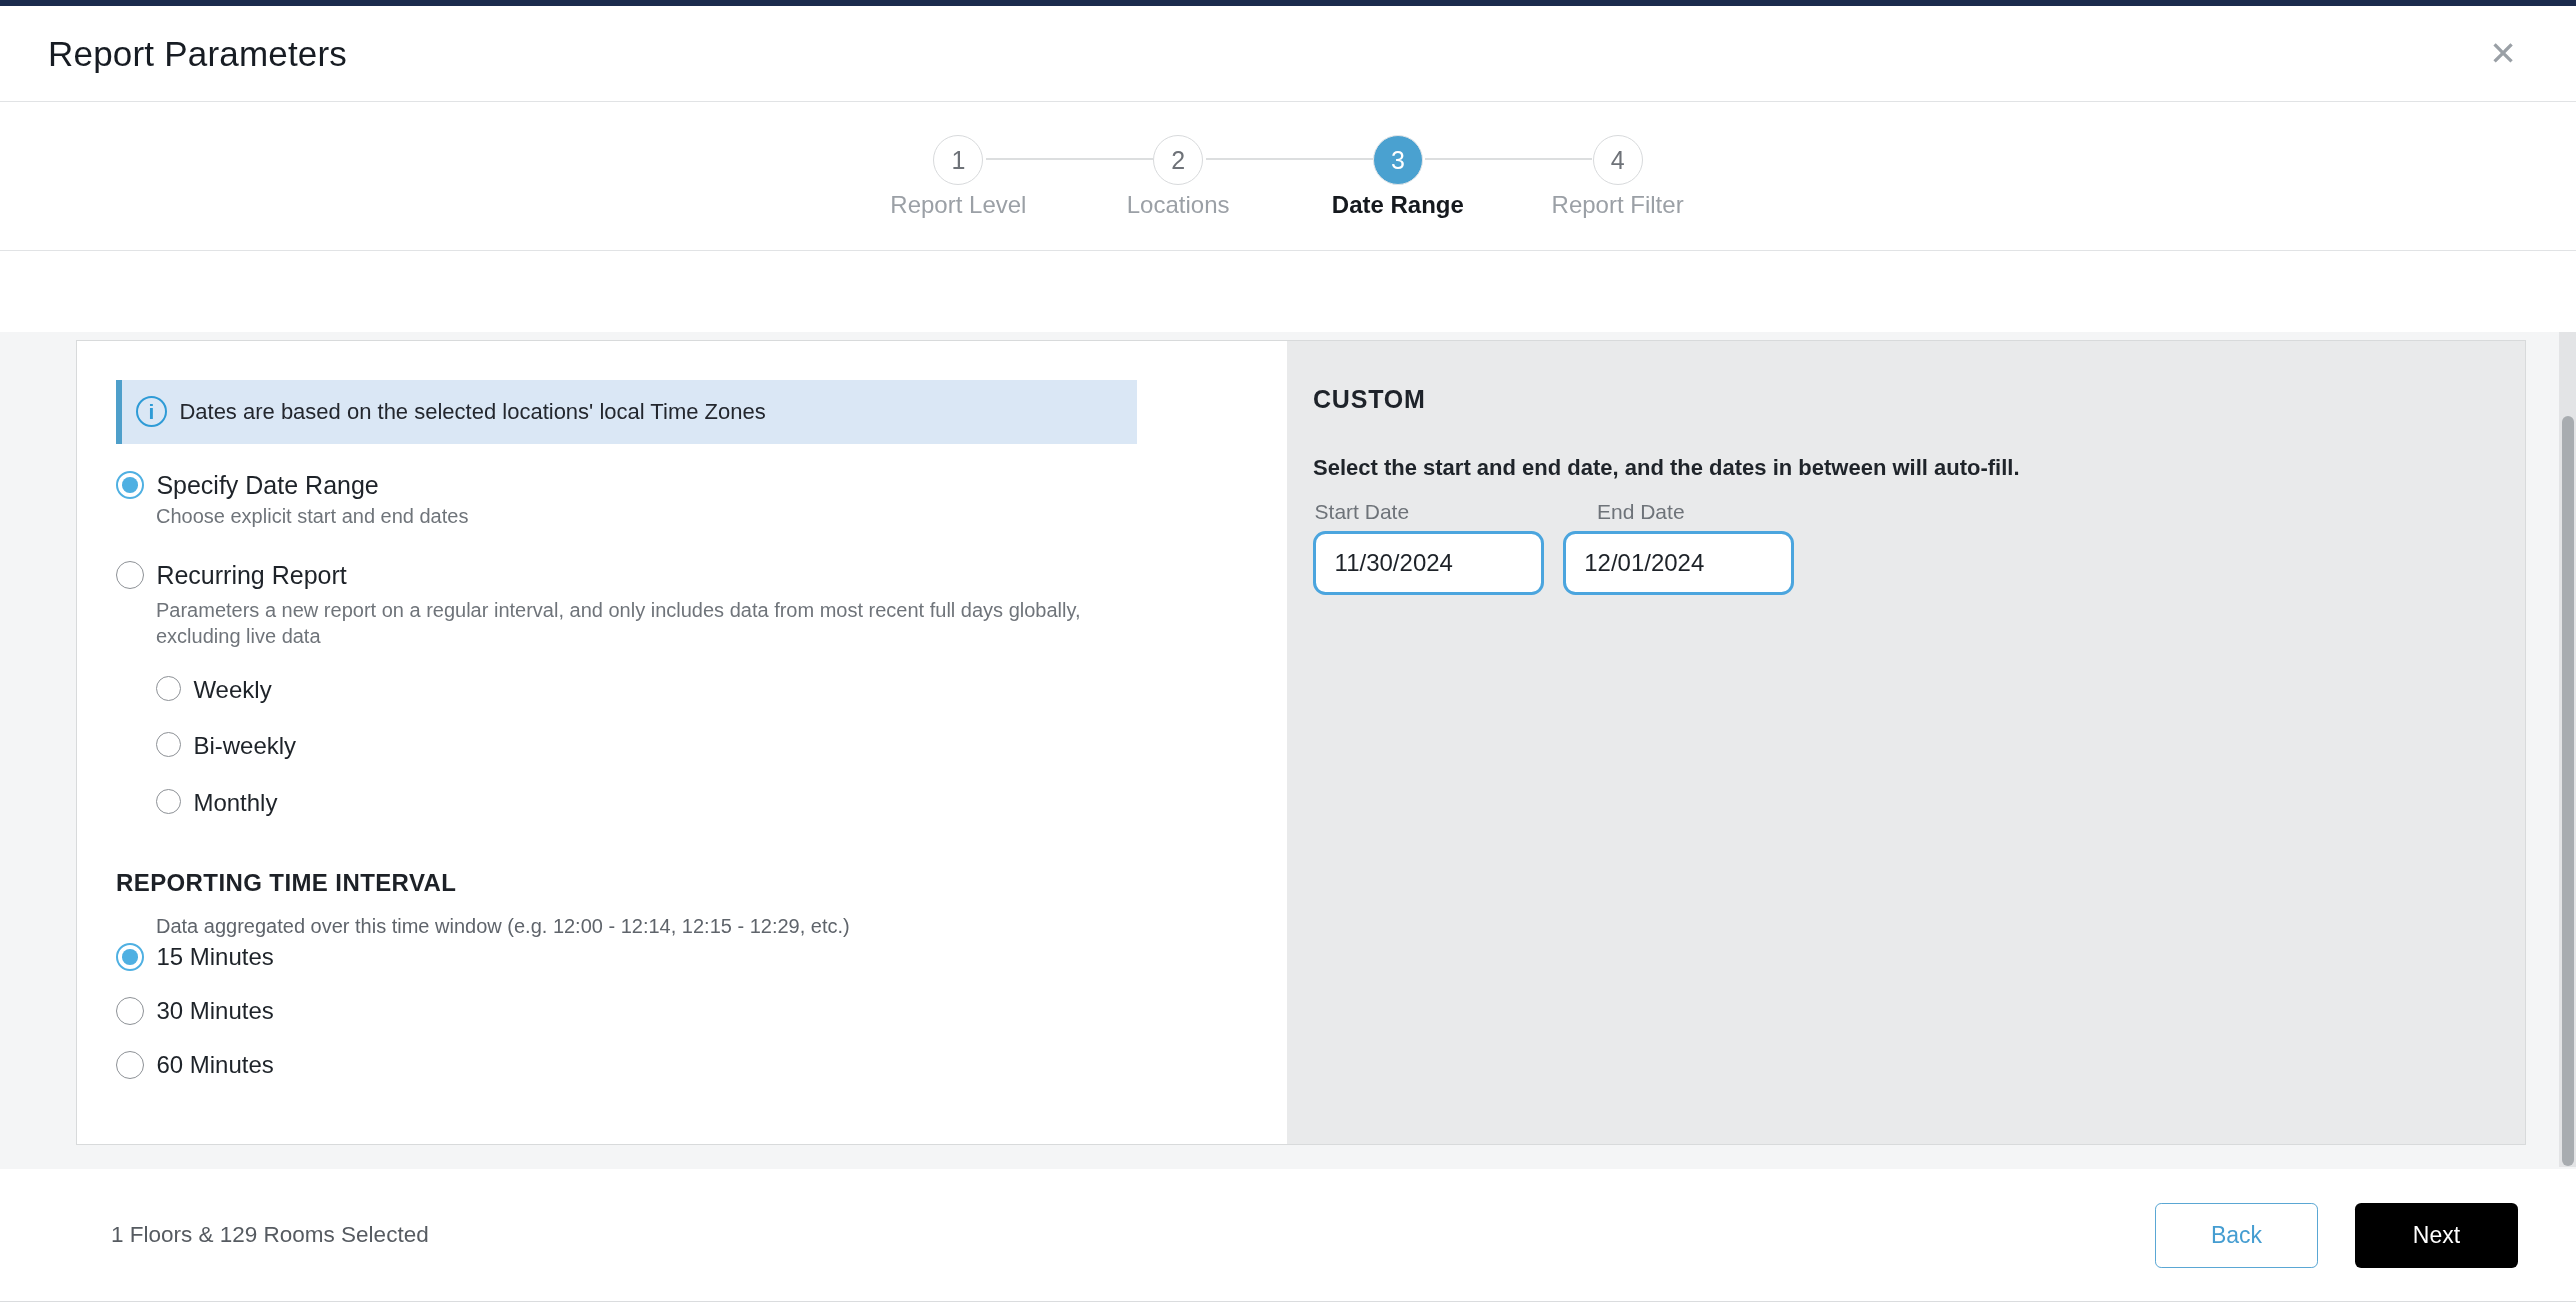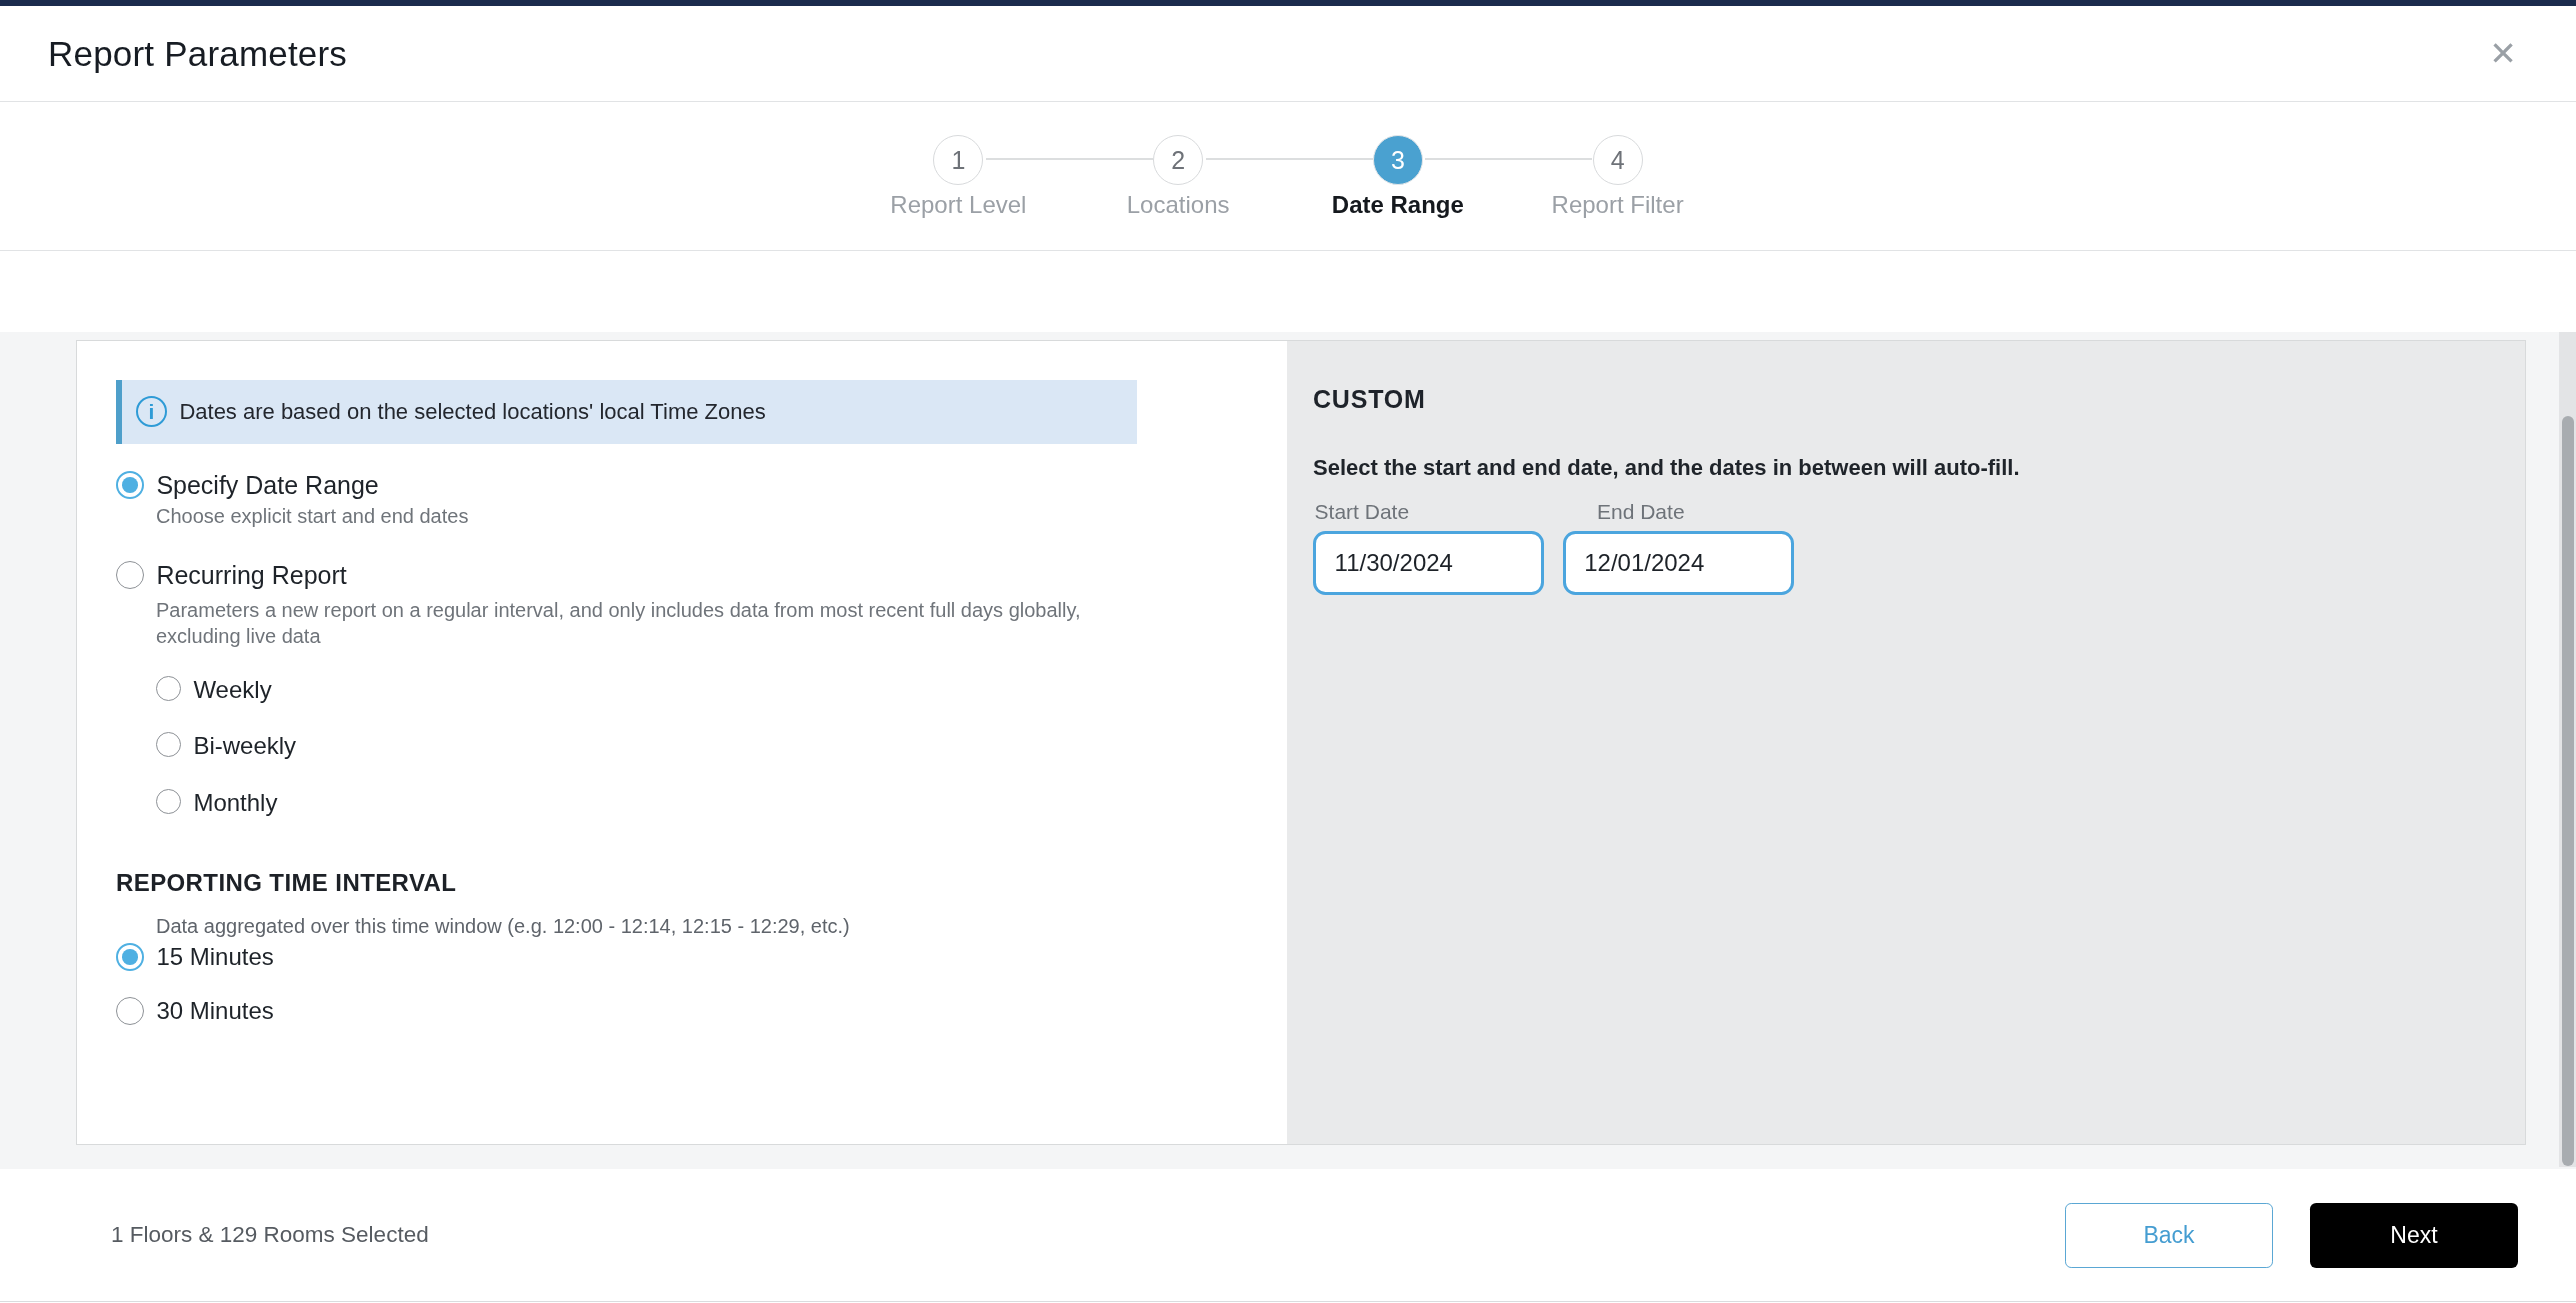--- a/index.html
+++ b/index.html
@@ -83,21 +83,21 @@
 
   
   .scrollbar-track { position:absolute; right:0; top:0; width:17px; height:835px; background:#e3e4e6; }
   .scrollbar-thumb { position:absolute; right:2.3px; top:84px; width:11.7px; height:750px; background:#a8acb0; border-radius:6.2px; }
 
   
   .footer { height:133px; background:#fff; display:flex; align-items:center; justify-content:space-between;
             padding:0 58px 0 111px; border-bottom:1.6px solid #dadcde; }
   .selection-summary { font-size:22.5px; color:#565b61; }
   .footer-buttons { display:flex; gap:37px; }
-  .btn { width:208px; height:65px; border-radius:6.2px; font-size:23px; display:flex; align-items:center;
+  .btn { width:163px; height:65px; border-radius:6.2px; font-size:23px; display:flex; align-items:center;
          justify-content:center; cursor:pointer; font-family:"Liberation Sans","DejaVu Sans",sans-serif; }
   .btn-back { background:#fff; border:1.6px solid #5aa7d4; color:#459dd1; }
   .btn-next { background:#000000; border:none; color:#ffffff; }
 </style>
 </head>
 <body>
 
 <div class="modal">
 
   <div class="topbar"></div>
@@ -174,20 +174,24 @@
         <div class="interval-helper">Data aggregated over this time window (e.g. 12:00 - 12:14, 12:15 - 12:29, etc.)</div>
 
         <div class="radio-row row-15">
           <span class="radio selected"></span>
           <span class="radio-label">15 Minutes</span>
         </div>
         <div class="radio-row row-30">
           <span class="radio"></span>
           <span class="radio-label">30 Minutes</span>
         </div>
+        <div class="radio-row row-60">
+          <span class="radio"></span>
+          <span class="radio-label">60 Minutes</span>
+        </div>
 
       </div>
 
       <div class="right-pane">
         <div class="custom-heading">CUSTOM</div>
         <div class="custom-desc">Select the start and end date, and the dates in between will auto-fill.</div>
         <div class="date-labels">
           <div class="date-label start">Start Date</div>
           <div class="date-label end">End Date</div>
         </div>

